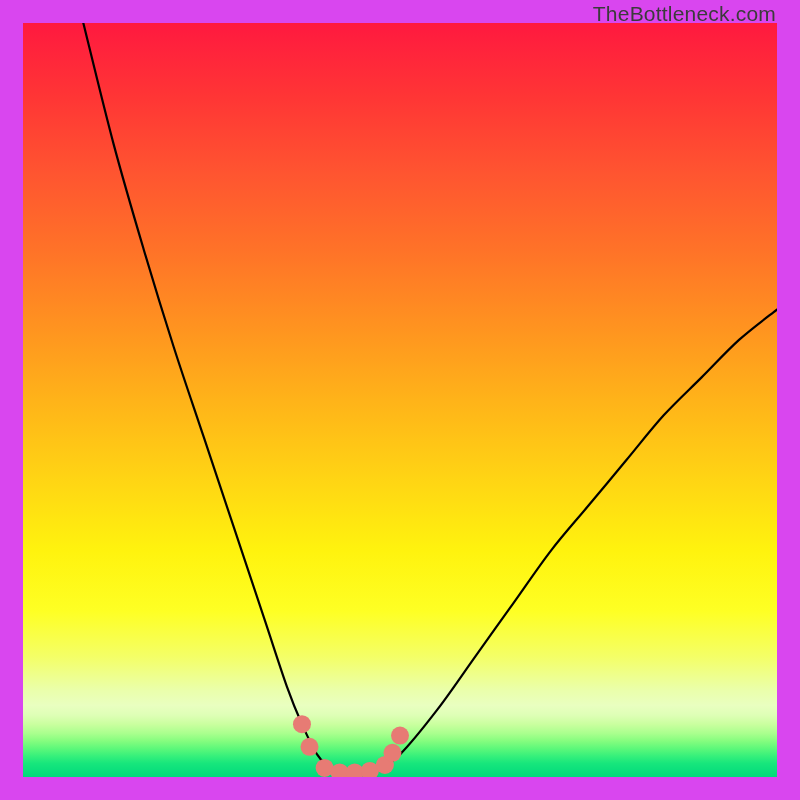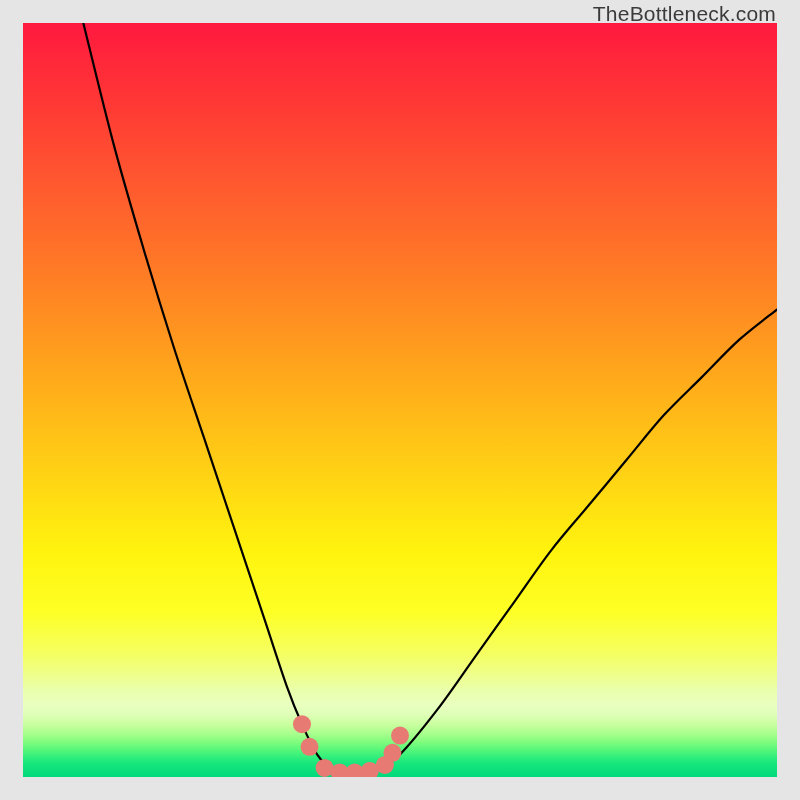--- a/index.html
+++ b/index.html
@@ -1,20 +1,20 @@
 <!DOCTYPE html>
 <html><head>
 <meta charset="utf-8">
 <style>
   * { margin: 0; padding: 0; box-sizing: border-box; }
   html, body { width: 800px; height: 800px; overflow: hidden; background: #000; }
   .frame {
     width: 800px;
     height: 800px;
-    background: #e5e5e5;
+    background: #d946ef;
     position: relative;
   }
   .plot-area {
     position: absolute;
     left: 23px;
     top: 23px;
     width: 754px;
     height: 754px;
     overflow: hidden;
   }

